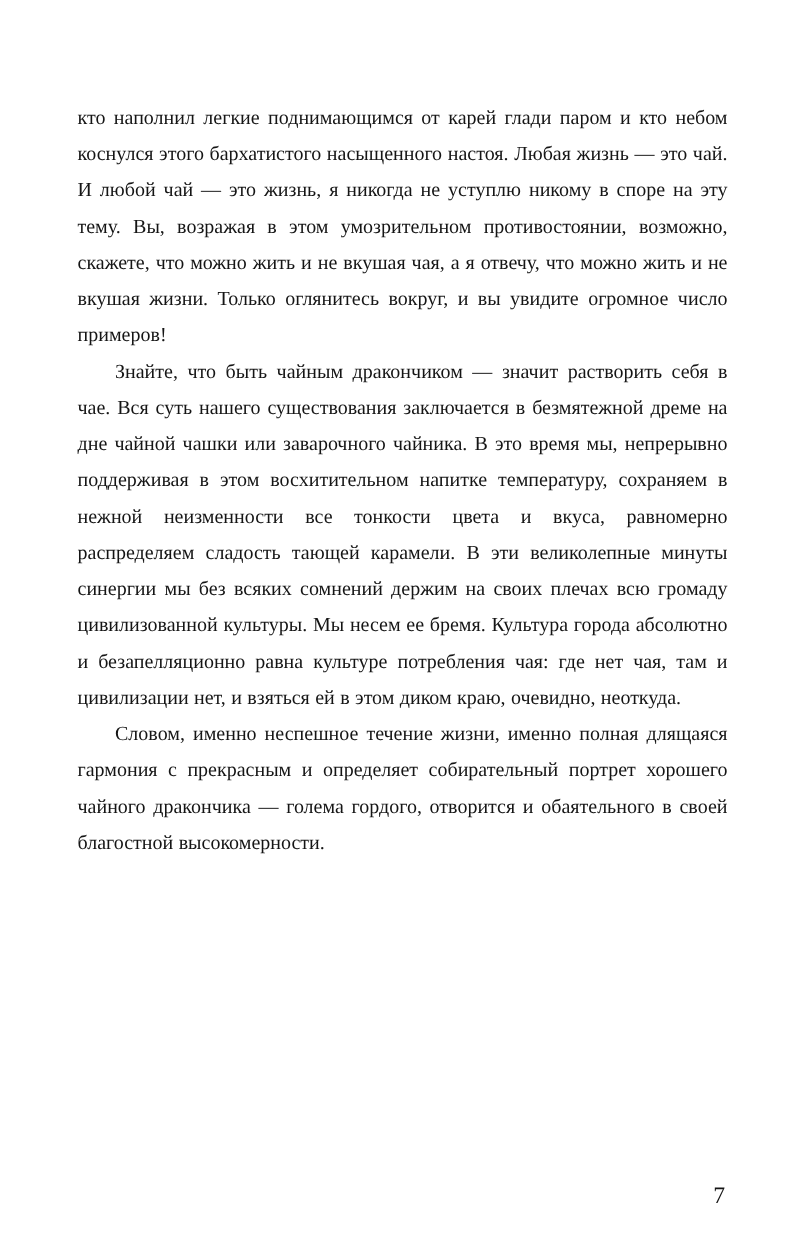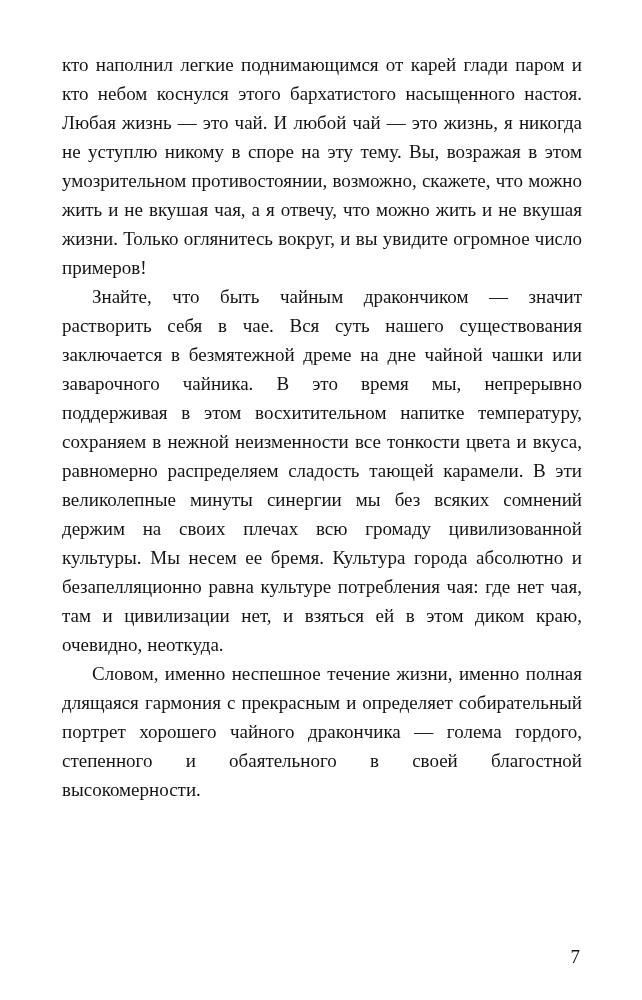--- a/index.html
+++ b/index.html
@@ -12,24 +12,24 @@
       width: 642px;
       height: 1000px;
       background: #ffffff;
       box-sizing: border-box;
       overflow: hidden;
       font-family: "Liberation Serif", "DejaVu Serif", serif;
       color: #151515;
     }
     .text-block {
       position: absolute;
-      top: 50px;
+      top: 80px;
       left: 62px;
       width: 520px;
-      font-size: 19px;
+      font-size: 16px;
       line-height: 29px;
       text-align: justify;
       hyphens: auto;
       -webkit-hyphens: auto;
       word-spacing: 0.02em;
     }
     .text-block p {
       margin: 0;
       padding: 0;
     }
@@ -45,16 +45,16 @@
       color: #151515;
     }
   </style>
 </head>
 <body>
 
 <div class="page">
   <div class="text-block">
     <p>кто наполнил легкие поднимающимся от карей глади паром и кто небом коснулся этого бархатистого насыщенного настоя. Любая жизнь — это чай. И любой чай — это жизнь, я никогда не уступлю никому в споре на эту тему. Вы, возражая в этом умозрительном противостоянии, возможно, скажете, что можно жить и не вкушая чая, а я отвечу, что можно жить и не вкушая жизни. Только оглянитесь вокруг, и вы увидите огромное число примеров!</p>
     <p class="indent">Знайте, что быть чайным дракончиком — значит растворить себя в чае. Вся суть нашего существования заключается в безмятежной дреме на дне чайной чашки или заварочного чайника. В это время мы, непрерывно поддерживая в этом восхитительном напитке температуру, сохраняем в нежной неизменности все тонкости цвета и вкуса, равномерно распределяем сладость тающей карамели. В эти великолепные минуты синергии мы без всяких сомнений держим на своих плечах всю громаду цивилизованной культуры. Мы несем ее бремя. Культура города абсолютно и безапелляционно равна культуре потребления чая: где нет чая, там и цивилизации нет, и взяться ей в этом диком краю, очевидно, неоткуда.</p>
-    <p class="indent">Словом, именно неспешное течение жизни, именно полная длящаяся гармония с прекрасным и определяет собирательный портрет хорошего чайного дракончика — голема гордого, степенного и обаятельного в своей благостной высокомерности.</p>
+    <p class="indent">Словом, именно неспешное течение жизни, именно полная длящаяся гармония с прекрасным и определяет собирательный портрет хорошего чайного дракончика — голема гордого, отворится и обаятельного в своей благостной высокомерности.</p>
   </div>
   <div class="page-number">7</div>
 </div>
 
 </body></html>

